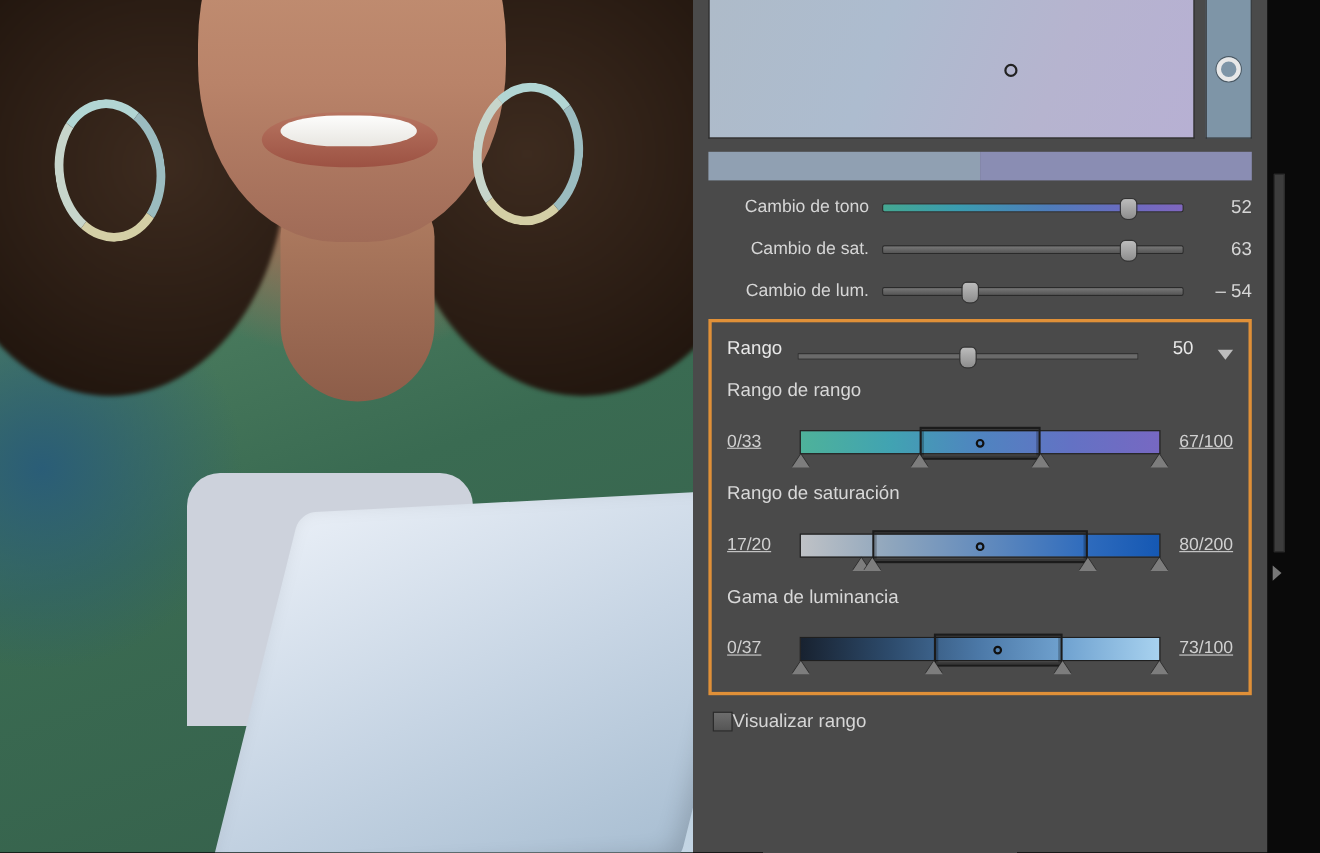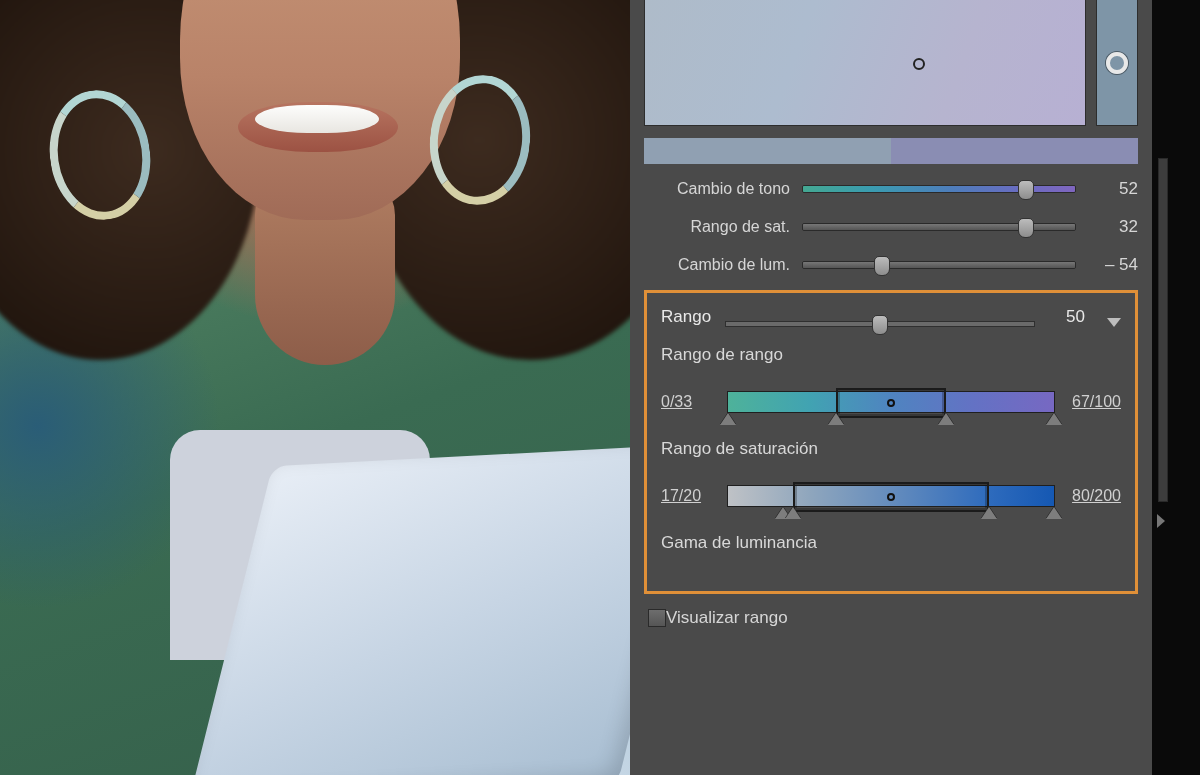--- a/index.html
+++ b/index.html
@@ -244,26 +244,26 @@
     <div class="slider-row">
       <div class="lbl">Cambio de tono</div>
       <div class="track">
         <div class="fill fill-hue"></div>
         <div class="knob" style="left: 82%;"></div>
       </div>
       <div class="val">52</div>
     </div>
 
     <div class="slider-row">
-      <div class="lbl">Rango de sat.</div>
+      <div class="lbl">Cambio de sat.</div>
       <div class="track">
         <div class="fill fill-grey"></div>
         <div class="knob" style="left: 82%;"></div>
       </div>
-      <div class="val">32</div>
+      <div class="val">63</div>
     </div>
 
     <div class="slider-row">
       <div class="lbl">Cambio de lum.</div>
       <div class="track">
         <div class="fill fill-grey"></div>
         <div class="knob" style="left: 29%;"></div>
       </div>
       <div class="val">– 54</div>
     </div>
@@ -311,20 +311,35 @@
               <div class="tri" style="left: 80%;"></div>
               <div class="tri" style="left: 100%;"></div>
             </div>
           </div>
           <div class="num rt">80/200</div>
         </div>
       </div>
 
       <div class="range-block">
         <div class="range-title">Gama de luminancia</div>
+        <div class="range-row">
+          <div class="num">0/37</div>
+          <div class="bar-wrap">
+            <div class="bar bar-lum">
+              <div class="sel" style="left: 37%; width: 36%;">
+                  <div class="o"></div>
+                </div>
+              <div class="tri" style="left: 0%;"></div>
+              <div class="tri" style="left: 37%;"></div>
+              <div class="tri" style="left: 73%;"></div>
+              <div class="tri" style="left: 100%;"></div>
+            </div>
+          </div>
+          <div class="num rt">73/100</div>
+        </div>
       </div>
     </div>
 
     <div class="vis-row">
       <div class="chk"></div>
       <div>Visualizar rango</div>
     </div>
 
   </div>
   <div class="blackbar">

